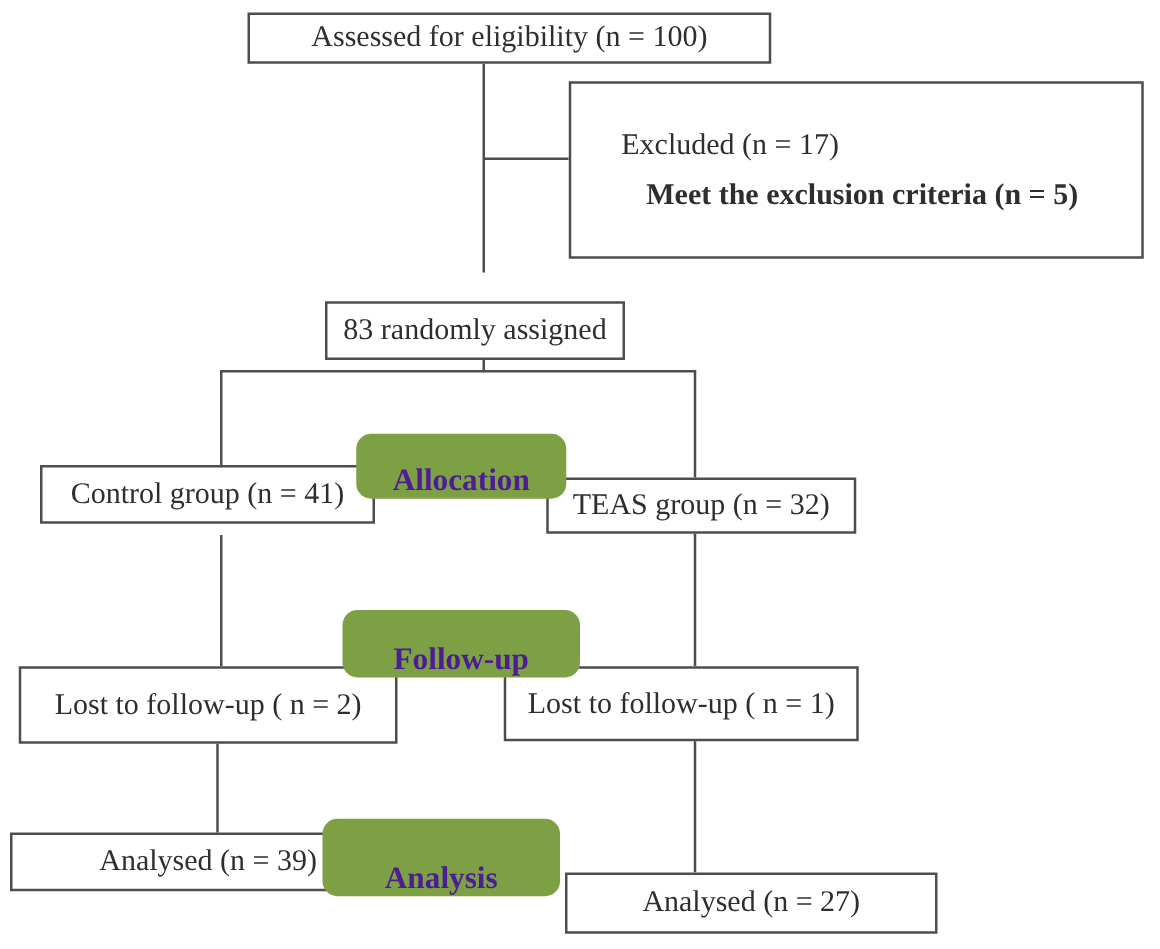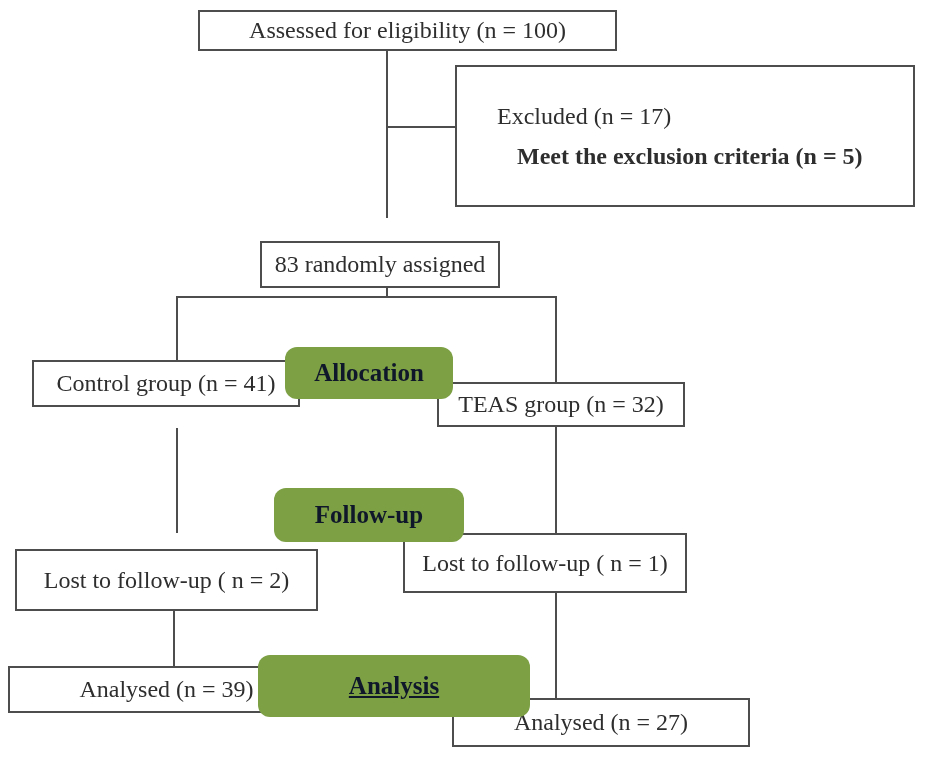--- a/index.html
+++ b/index.html
@@ -32,48 +32,48 @@
     line-height: 40px;
     white-space: normal;
   }
   .indent { padding-left: 20px; font-weight: bold; }
   .stage {
     position: absolute;
     box-sizing: border-box;
     background: var(--stage-fill, #7da045);
     border-radius: 12px;
     display: flex;
-    align-items: center;
+    align-items: flex-end;
     justify-content: center;
     font-weight: bold;
     font-size: 25px;
-    color: #0f172a;
+    color: #4c1d95;
     z-index: 3;
   }
   .line {
     position: absolute;
     background: var(--line-color, #4d4d4d);
     z-index: 1;
   }
 
   
   #assessed      { left: 198px; top: 10px;  width: 419px; height: 41px; }
   #excluded      { left: 455px; top: 65px;  width: 460px; height: 142px; }
   #randomized    { left: 260px; top: 218px; width: 240px; height: 47px; margin-top: 23px; }
-  #control       { left: 32px;  top: 360px; width: 268px; height: 47px; }
+  #control       { left: 32px;  top: 372px; width: 268px; height: 47px; }
   #teas          { left: 437px; top: 382px; width: 248px; height: 45px; }
-  #lost-control  { left: 15px;  top: 533px; width: 303px; height: 62px; margin-top: 16px; }
+  #lost-control  { left: 15px;  top: 533px; width: 303px; height: 62px; }
   #lost-teas     { left: 403px; top: 533px; width: 284px; height: 60px; }
   #an-control    { left: 8px;   top: 666px; width: 317px; height: 47px; }
   #an-teas       { left: 452px; top: 698px; width: 298px; height: 49px; }
 
   
   #stage-allocation { left: 285px; top: 347px; width: 168px; height: 52px; }
   #stage-followup   { left: 274px; top: 488px; width: 190px; height: 54px; }
-  #stage-analysis   { left: 258px; top: 655px; width: 272px; height: 62px; text-decoration: underline; }
+  #stage-analysis   { left: 258px; top: 655px; width: 190px; height: 62px; }
 
   
   #l1  { left: 386px; top: 50px;  width: 2px;   height: 168px; }
   #l2  { left: 388px; top: 126px; width: 67px;  height: 2px; }
   #l3  { left: 386px; top: 265px; width: 2px;   height: 32px; }
   #l4  { left: 176px; top: 296px; width: 381px; height: 2px; }
   #l5  { left: 176px; top: 297px; width: 2px;   height: 84px; }
   #l6  { left: 555px; top: 297px; width: 2px;   height: 86px; }
   #l7  { left: 176px; top: 428px; width: 2px;   height: 105px; }
   #l8  { left: 555px; top: 426px; width: 2px;   height: 107px; }

